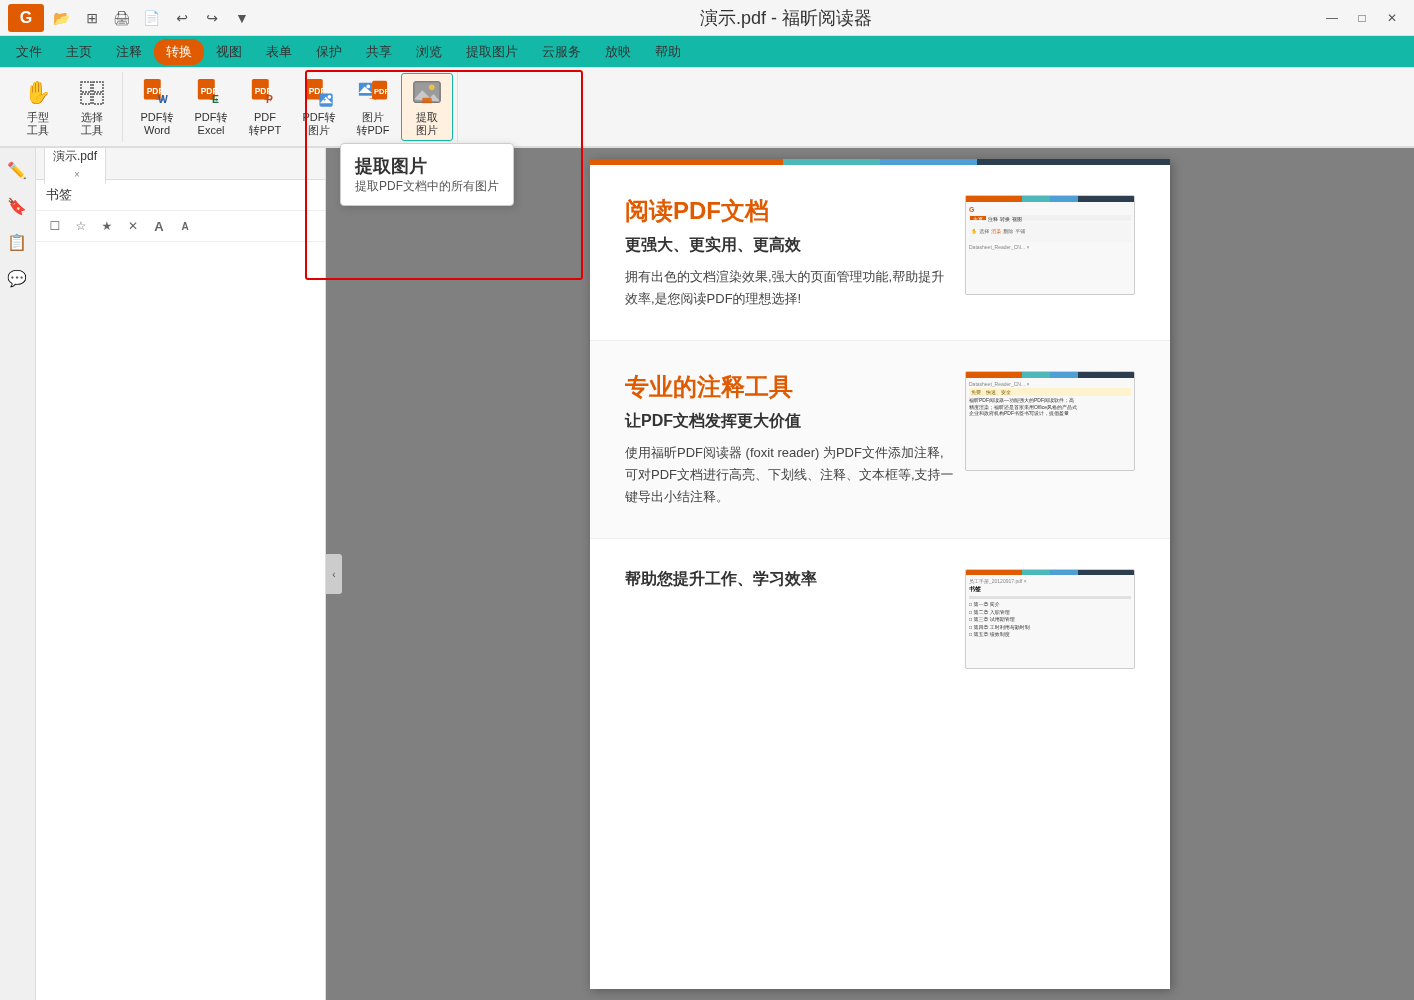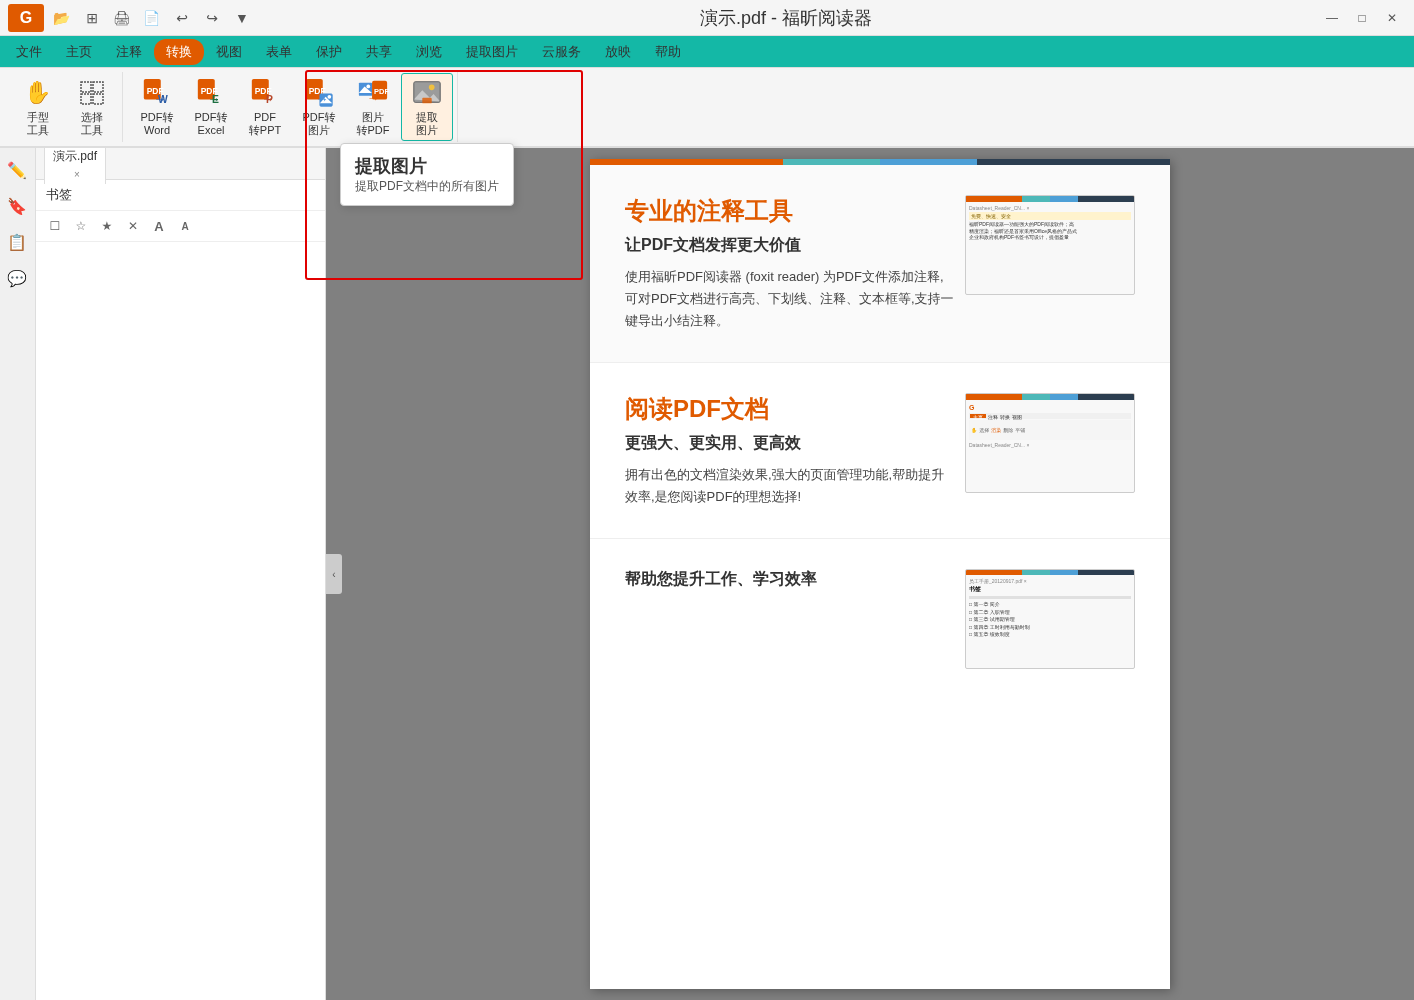--- a/index.html
+++ b/index.html
@@ -483,44 +483,20 @@
   <div id="content-area">
     <div id="collapse-btn">‹</div>
 
     <div id="pdf-preview">
 
       <div class="section-color-bar">
         <span style="flex:2;background:#e05a00;"></span>
         <span style="flex:1;background:#4db8b8;"></span>
         <span style="flex:1;background:#4d9fd6;"></span>
         <span style="flex:2;background:#2c3e50;"></span>
-      </div>
-
-      <div class="pdf-section cf" style="background:#fafafa;">
-
-        <div class="mini-screenshot" style="background:#f8f8f8;">
-          <div style="background:#e05a00;height:6px;display:flex;">
-            <span style="flex:2;background:#e05a00;"></span>
-            <span style="flex:1;background:#4db8b8;"></span>
-            <span style="flex:1;background:#4d9fd6;"></span>
-            <span style="flex:2;background:#2c3e50;"></span>
-          </div>
-          <div style="padding:3px;font-size:6px;">
-            <div style="font-size:5px;color:#888;margin-bottom:1px;">Datasheet_Reader_CN... ×</div>
-            <div style="background:#fff3cd;padding:1px 2px;font-size:5px;color:#856404;margin-bottom:1px;">免费、快速、安全</div>
-            <div style="font-size:5px;color:#333;line-height:1.3;">
-              福昕PDF阅读器—功能强大的PDF阅读软件；高<br>
-              精度渲染；福昕还是首家采用Office风格的产品式<br>
-              企业和政府机构PDF书签书写设计，提倡盈量
-            </div>
-          </div>
-        </div>
-        <div class="section-title-main">专业的注释工具</div>
-        <div class="section-subtitle">让PDF文档发挥更大价值</div>
-        <div class="section-body">使用福昕PDF阅读器 (foxit reader) 为PDF文件添加注释,可对PDF文档进行高亮、下划线、注释、文本框等,支持一键导出小结注释。</div>
       </div>
 
       <div class="pdf-section cf">
 
         <div class="mini-screenshot" style="background:#f8f8f8;">
           <div style="background:#e05a00;height:6px;display:flex;">
             <span style="flex:1;background:#e05a00;"></span>
             <span style="flex:0.5;background:#4db8b8;"></span>
             <span style="flex:0.5;background:#4d9fd6;"></span>
             <span style="flex:1;background:#2c3e50;"></span>
@@ -541,20 +517,44 @@
               <span style="font-size:5px;color:#666;">平铺</span>
             </div>
             <div style="font-size:5px;color:#888;">Datasheet_Reader_CN... ×</div>
           </div>
         </div>
         <div class="section-title-main">阅读PDF文档</div>
         <div class="section-subtitle">更强大、更实用、更高效</div>
         <div class="section-body">拥有出色的文档渲染效果,强大的页面管理功能,帮助提升效率,是您阅读PDF的理想选择!</div>
       </div>
 
+      <div class="pdf-section cf" style="background:#fafafa;">
+
+        <div class="mini-screenshot" style="background:#f8f8f8;">
+          <div style="background:#e05a00;height:6px;display:flex;">
+            <span style="flex:2;background:#e05a00;"></span>
+            <span style="flex:1;background:#4db8b8;"></span>
+            <span style="flex:1;background:#4d9fd6;"></span>
+            <span style="flex:2;background:#2c3e50;"></span>
+          </div>
+          <div style="padding:3px;font-size:6px;">
+            <div style="font-size:5px;color:#888;margin-bottom:1px;">Datasheet_Reader_CN... ×</div>
+            <div style="background:#fff3cd;padding:1px 2px;font-size:5px;color:#856404;margin-bottom:1px;">免费、快速、安全</div>
+            <div style="font-size:5px;color:#333;line-height:1.3;">
+              福昕PDF阅读器—功能强大的PDF阅读软件；高<br>
+              精度渲染；福昕还是首家采用Office风格的产品式<br>
+              企业和政府机构PDF书签书写设计，提倡盈量
+            </div>
+          </div>
+        </div>
+        <div class="section-title-main">专业的注释工具</div>
+        <div class="section-subtitle">让PDF文档发挥更大价值</div>
+        <div class="section-body">使用福昕PDF阅读器 (foxit reader) 为PDF文件添加注释,可对PDF文档进行高亮、下划线、注释、文本框等,支持一键导出小结注释。</div>
+      </div>
+
       <div class="pdf-section cf">
 
         <div class="mini-screenshot" style="background:#f8f8f8;">
           <div style="height:5px;display:flex;">
             <span style="flex:2;background:#e05a00;"></span>
             <span style="flex:1;background:#4db8b8;"></span>
             <span style="flex:1;background:#4d9fd6;"></span>
             <span style="flex:2;background:#2c3e50;"></span>
           </div>
           <div style="padding:3px;font-size:6px;">

